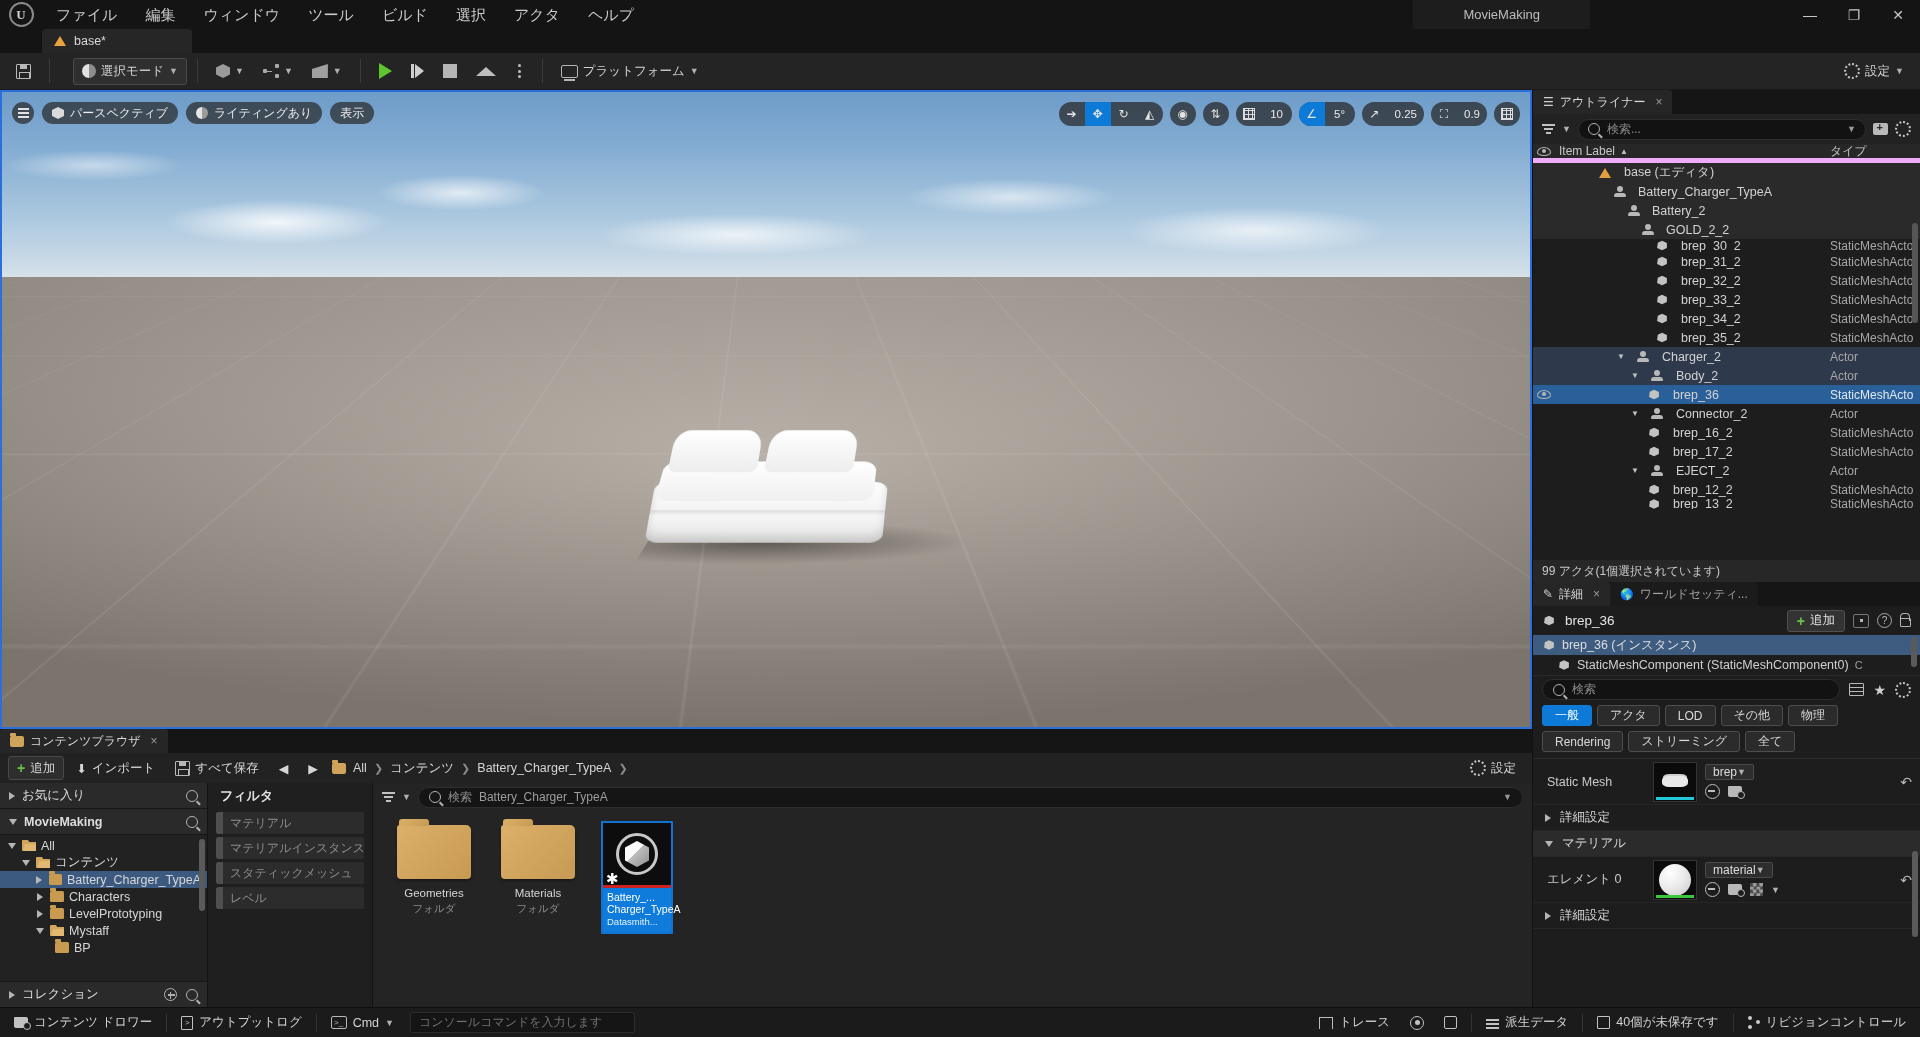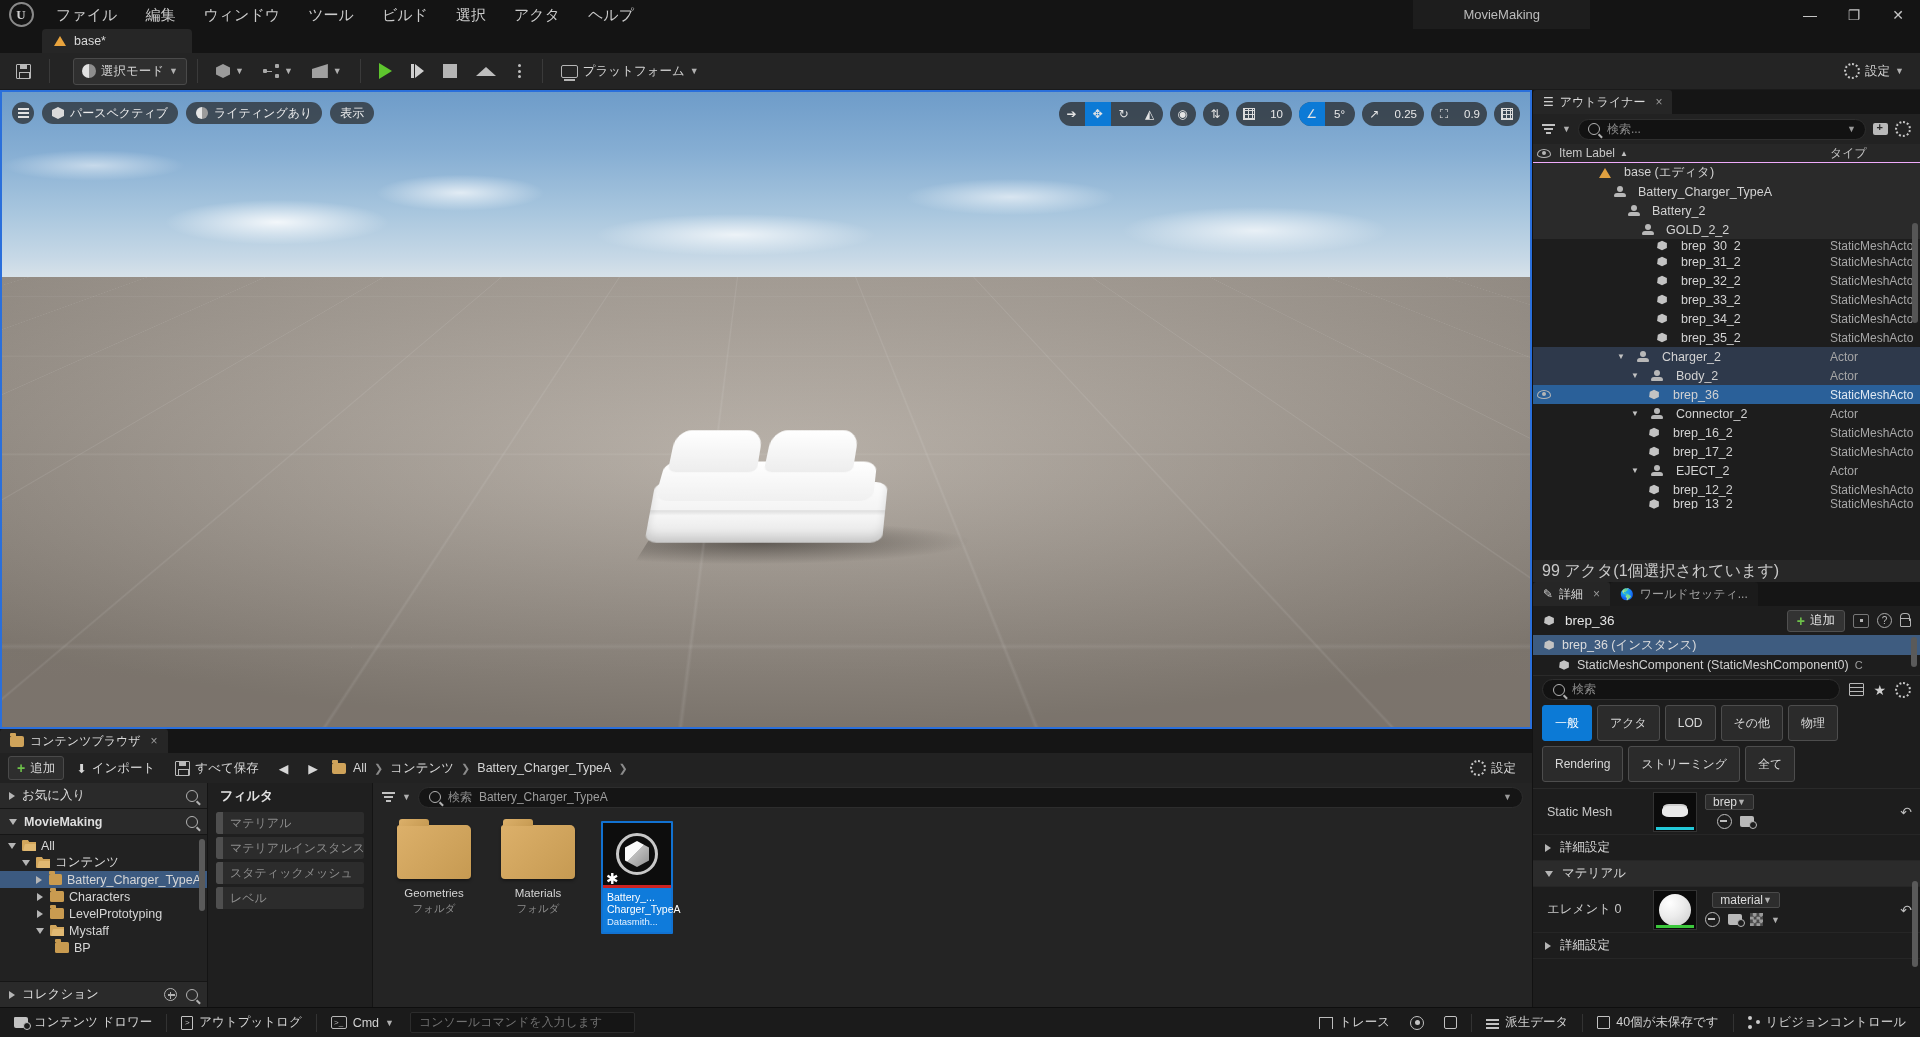--- a/index.html
+++ b/index.html
@@ -284,21 +284,21 @@
   
   .outliner { display:flex; flex-direction:column; flex: 0 0 auto; height: 492px; }
   .ol-toolbar { height:30px;display:flex;align-items:center;gap:7px;padding:0 9px;background:#222222;}
   .ol-search {
     flex:1;height:21px;background:#121212;border:1px solid #2e2e2e;border-radius:11px;
     display:flex;align-items:center;gap:7px;padding:0 9px;font-size:12px;color:#8a8a8a;
   }
   .ol-search .cv { margin-left:auto; font-size:9px; color:#9a9a9a;}
   .addfolder-ico { width:15px;height:12px;background:#b9b9b9;border-radius:2px;position:relative;}
   .addfolder-ico::after{content:"+";position:absolute;left:3.5px;top:-3px;color:#2a2a2a;font-size:11px;font-weight:bold;line-height:14px;}
-  .ol-head { height:19px;display:flex;align-items:center;background:#272727;font-size:12px;color:#c6c6c6;border-bottom:1px solid #f0abfc;}
+  .ol-head { height:19px;display:flex;align-items:center;background:#272727;font-size:12px;color:#c6c6c6;border-bottom:5px solid #f0abfc;}
   .ol-head .c1 { width:22px;display:flex;justify-content:center;}
   .ol-head .c2 { flex:1; padding-left:4px; display:flex;align-items:center;gap:5px;}
   .ol-head .c3 { width:90px; }
   .eye {
     width:14px;height:9px;border-radius:50% 50% 50% 50%/60% 60% 40% 40%;
     border:1.4px solid #b6b6b6; position:relative;
   }
   .eye::after{content:"";position:absolute;left:4.3px;top:1.3px;width:4px;height:4px;border-radius:50%;background:#b6b6b6;}
   .ol-list { flex:1; overflow:hidden; position:relative; background:#1d1d1d;}
   .orow { height:19px; display:flex;align-items:center; font-size:12.5px; color:#d2d2d2; }
@@ -310,21 +310,21 @@
   .orow.sel { background:#2a6099; }
   .orow.sel .type { color:#dfe8f2; }
   .actor-ico { width:13px;height:12px;position:relative;}
   .actor-ico::before{content:"";position:absolute;left:3.5px;top:0;width:6px;height:6px;border-radius:50%;background:#b8b8b8;}
   .actor-ico::after{content:"";position:absolute;left:0.5px;bottom:0.5px;width:12px;height:4px;border-radius:3px 3px 1px 1px;background:#b8b8b8;}
   .mesh-ico { width:14px;height:12px;background:#c3c3c3;
      clip-path: polygon(20% 28%,50% 10%,85% 30%,85% 70%,50% 90%,15% 70%);}
   .lvl-ico { width:13px;height:10px;position:relative;}
   .lvl-ico::before{content:"";position:absolute;left:0;bottom:0;border-left:6.5px solid transparent;border-right:6.5px solid transparent;border-bottom:10px solid #e0a040;}
   .ol-sb { position:absolute; right:2px; top:60px; width:6px;height:100px;background:#565656;border-radius:3px;}
-  .ol-status { height:22px;display:flex;align-items:center;padding-left:9px;font-size:16px;color:#c9c9c9;background:#272727;}
+  .ol-status { height:22px;display:flex;align-items:center;padding-left:9px;font-size:12px;color:#c9c9c9;background:#272727;}
 
   
   .details { flex:1; display:flex;flex-direction:column; min-height:0; background:#1d1d1d;}
   .det-title { height:29px; display:flex;align-items:center;gap:9px;padding:0 9px; }
   .det-title .nm { font-size:13.5px;color:#e6e6e6; }
   .det-title .right { margin-left:auto; display:flex;align-items:center;gap:8px;}
   .addbtn { height:22px;display:flex;align-items:center;gap:5px;padding:0 9px;background:#333;border:1px solid #505050;border-radius:3px;font-size:12.5px;color:#e0e0e0;}
   .addbtn .p { color:#6ec24a; font-size:14px;font-weight:bold;}
   .sq-ico { width:16px;height:14px;border:1px solid #777;border-radius:2px;display:flex;align-items:center;justify-content:center;}
   .sq-ico i{width:3px;height:3px;background:#b5b5b5;display:block;}
@@ -335,41 +335,41 @@
   .comp-row { height:20px;display:flex;align-items:center;gap:6px;padding-left:9px;font-size:12.5px;color:#dcdcdc;}
   .comp-row.sel { background:#3e5c80; }
   .comp-row.child { padding-left:24px; color:#d0d0d0;}
   .comp-sb { position:absolute;right:3px;top:2px;width:6px;height:30px;background:#5a5a5a;border-radius:3px;}
   .det-search-row { height:28px;display:flex;align-items:center;gap:9px;padding:0 9px;border-top:1px solid #2a2a2a;}
   .det-search { flex:1;height:21px;background:#121212;border:1px solid #2e2e2e;border-radius:11px;display:flex;align-items:center;gap:7px;padding:0 10px;font-size:12px;color:#8a8a8a;}
   .tbl-ico { width:15px;height:13px;border:1.4px solid #b8b8b8;border-radius:1px;background:
      repeating-linear-gradient(0deg,transparent 0 3px,#b8b8b8 3px 4.2px);}
   .star-ico { color:#cfcfcf; font-size:14px;}
   .filters { display:flex;flex-wrap:wrap;gap:5px;padding:2px 9px 6px; }
-  .fbtn { height:36px;padding:0 12px;border:1px solid #4d4d4d;border-radius:3px;background:#2b2b2b;font-size:12px;color:#d8d8d8;display:flex;align-items:center;}
+  .fbtn { height:21px;padding:0 12px;border:1px solid #4d4d4d;border-radius:3px;background:#2b2b2b;font-size:12px;color:#d8d8d8;display:flex;align-items:center;}
   .fbtn.on { background:#0c7ad6; border-color:#0c7ad6; color:#fff; }
   .prop-area { flex:1; overflow:hidden; position:relative; border-top:1px solid #2a2a2a;}
   .prow { display:flex; align-items:center; min-height:46px; border-bottom:1px solid #262626;}
   .prow .plabel { width:120px; flex:0 0 120px; padding-left:14px; font-size:12.5px;color:#c9c9c9;}
   .prow .pbody { flex:1; display:flex; align-items:center; gap:8px; padding-right:8px;}
   .thumb-sm { width:44px;height:40px;background:#0b0b0b;border:1px solid #333;position:relative;display:flex;align-items:center;justify-content:center;}
   .thumb-sm .uline{position:absolute;left:2px;right:2px;bottom:1px;height:3px;}
   .mesh-blob { width:26px;height:11px;background:#e9e9e9;border-radius:7px/4px;box-shadow:0 -3px 0 -1px #cfcfcf;}
   .mat-ball { width:32px;height:32px;border-radius:50%;background:radial-gradient(circle at 33% 28%,#ffffff,#ececec 45%,#c9c9c9 100%);}
   .combo { flex:1; max-width:125px; height:21px; background:#2d2d2d;border:1px solid #4a4a4a;border-radius:2px;
       display:flex;align-items:center;justify-content:space-between;padding:0 7px;font-size:12px;color:#dcdcdc;}
   .mini-ico-row { display:flex;align-items:center;gap:8px;margin-top:4px;}
   .circ-arrow { width:15px;height:15px;border-radius:50%;border:1.5px solid #bdbdbd;position:relative;}
   .circ-arrow::after{content:"";position:absolute;left:2px;top:5px;width:7px;height:1.5px;background:#bdbdbd;}
   .browse-ico { width:14px;height:11px;background:#b9b9b9;border-radius:1px 2px 2px 2px;position:relative;}
   .browse-ico::after{content:"";position:absolute;right:-3px;bottom:-2px;width:6px;height:6px;border:1.4px solid #b9b9b9;border-radius:50%;background:#1d1d1d;}
   .checker { width:13px;height:13px;background:
      repeating-conic-gradient(#9a9a9a 0% 25%, #4a4a4a 0% 50%) 0 0/6.5px 6.5px;}
   .undo-ico { color:#bdbdbd; font-size:14px; }
-  .pcol2 { display:flex;flex-direction:column;align-items:flex-end;}
+  .pcol2 { display:flex;flex-direction:column;align-items:flex-start;}
   .sect-row { height:26px; display:flex;align-items:center;gap:9px;padding-left:12px;font-size:12.5px;color:#d6d6d6;border-bottom:1px solid #262626;}
   .sect-row.cat { background:#2b2b2b; }
   .prop-sb { position:absolute;right:2px;top:92px;width:6px;height:86px;background:#5a5a5a;border-radius:3px;}
 
   
   .statusbar {
     height:30px; flex:0 0 30px; background:#1b1b1b; display:flex; align-items:center;
     gap:0px; border-top:1px solid #0e0e0e; padding:0 4px;
   }
   .sb-btn { height:24px;display:flex;align-items:center;gap:6px;padding:0 10px;font-size:12.5px;color:#d2d2d2;border-radius:2px;}

